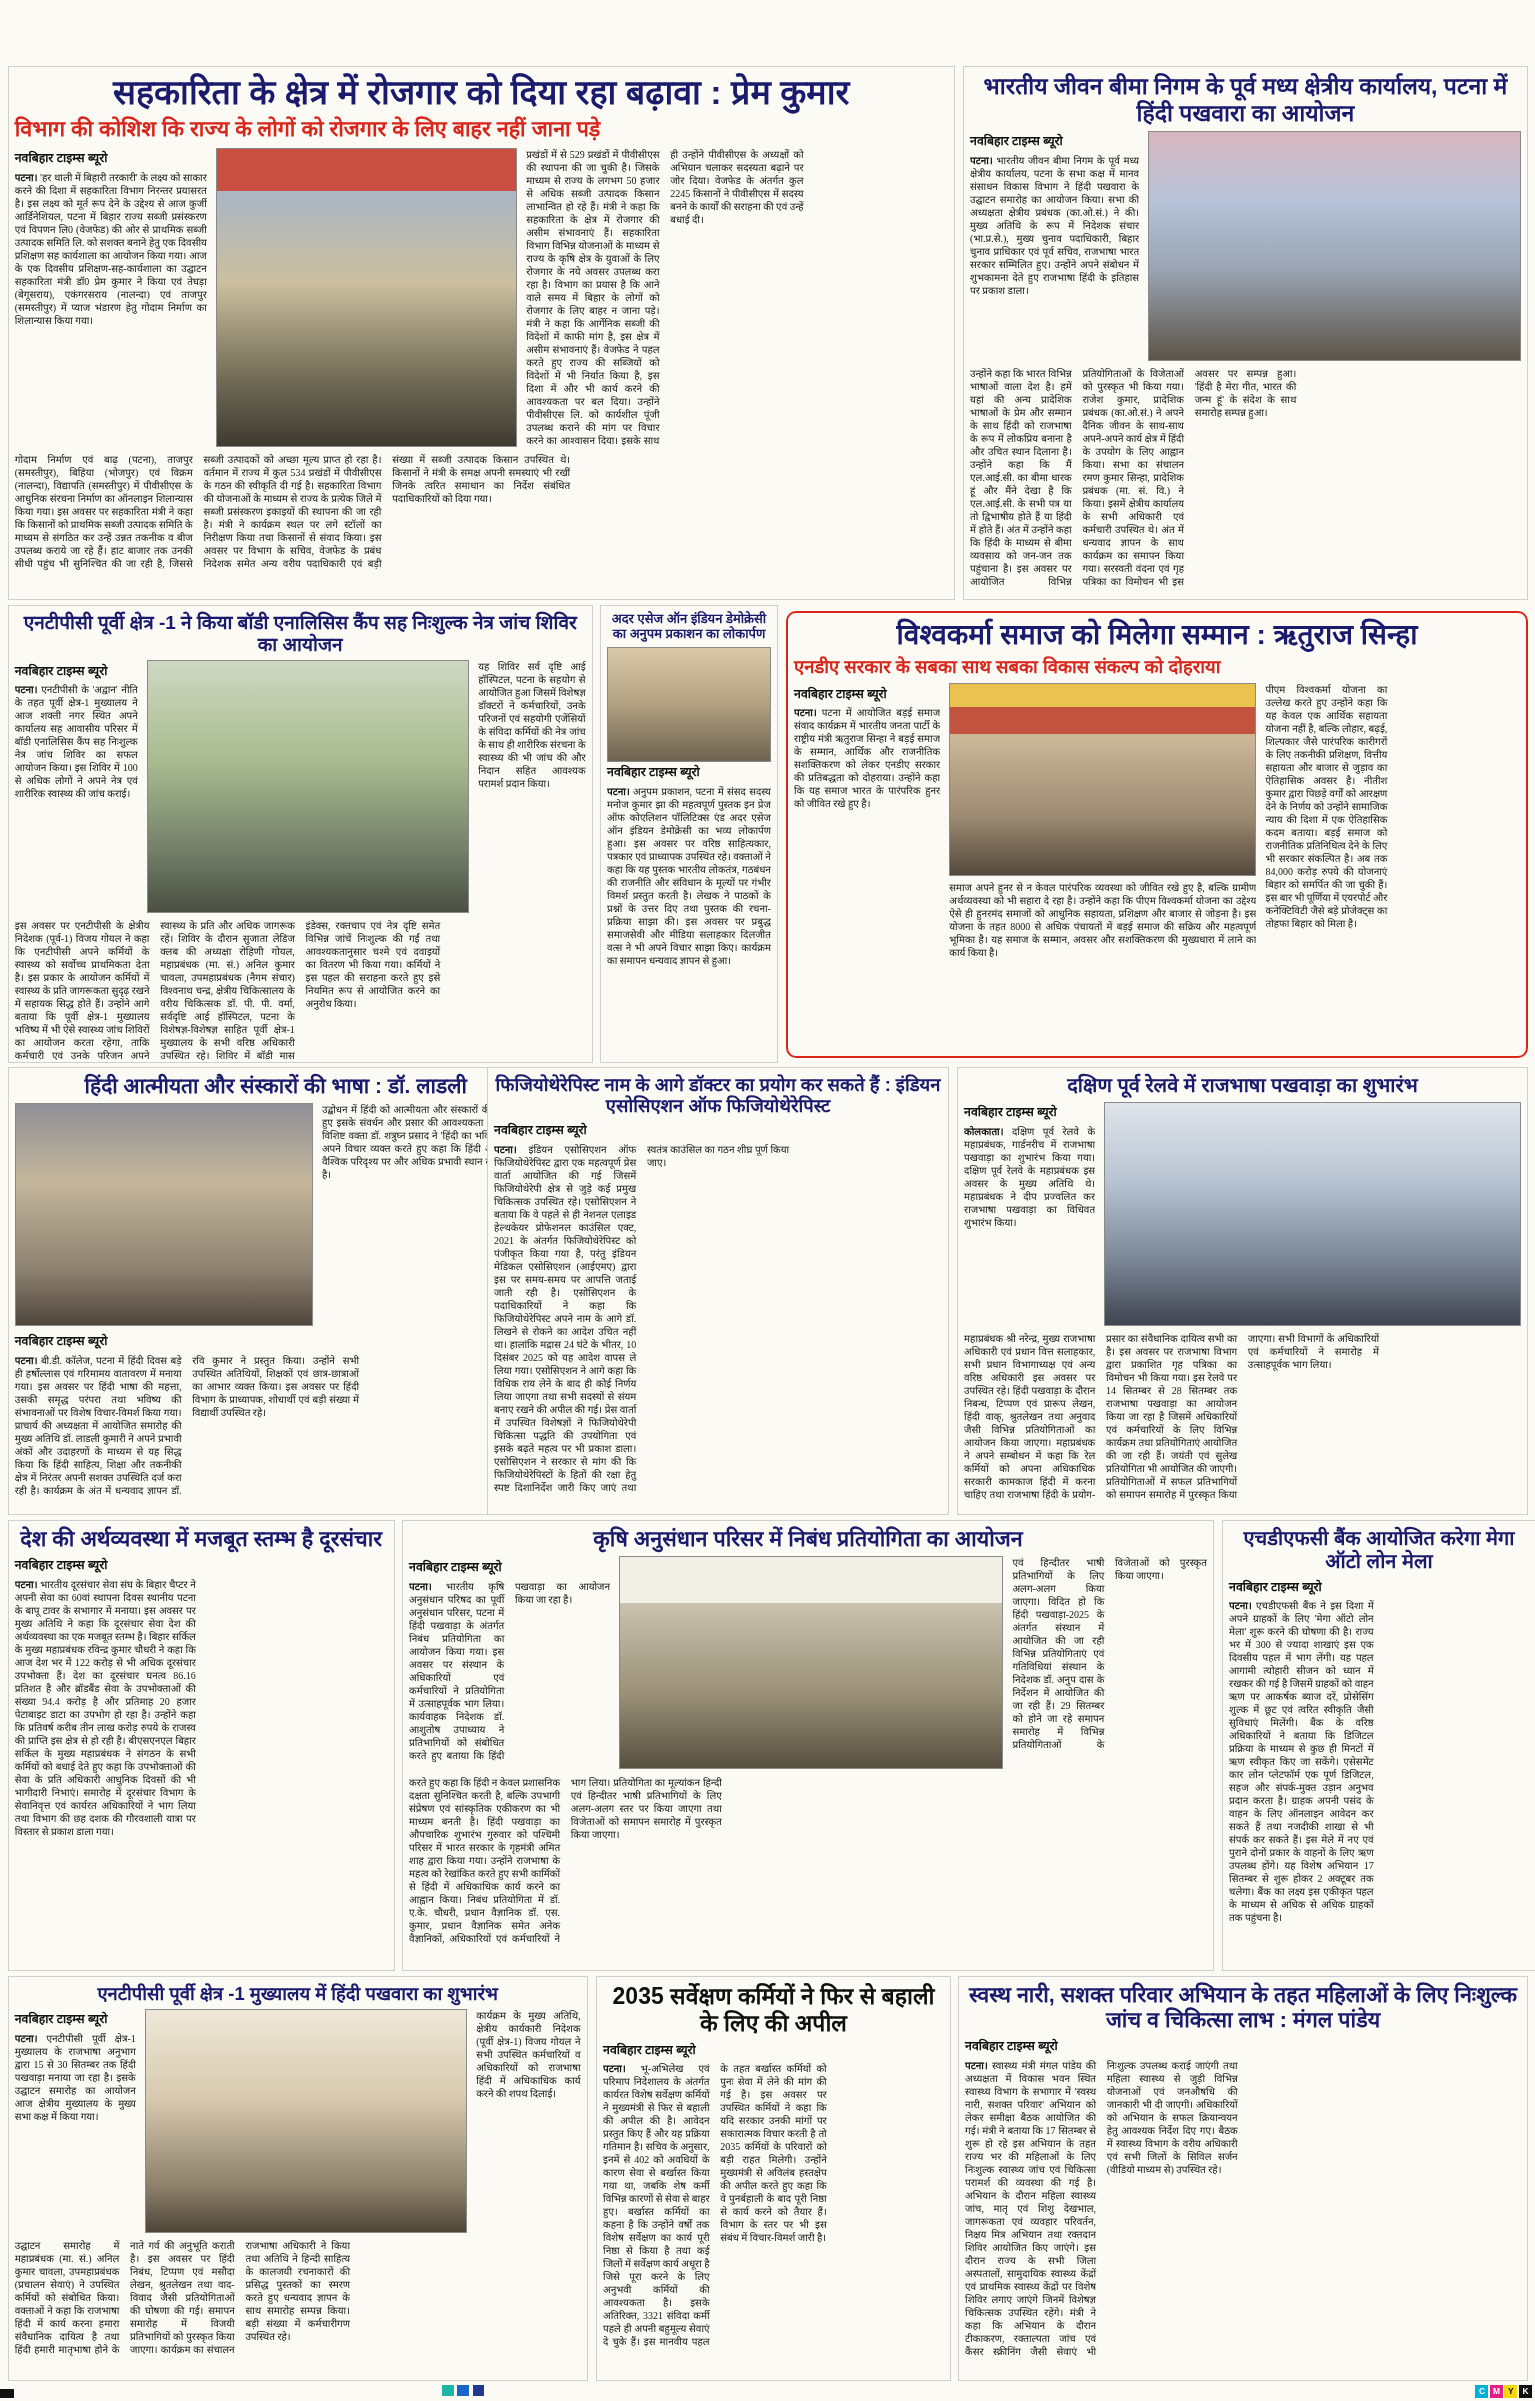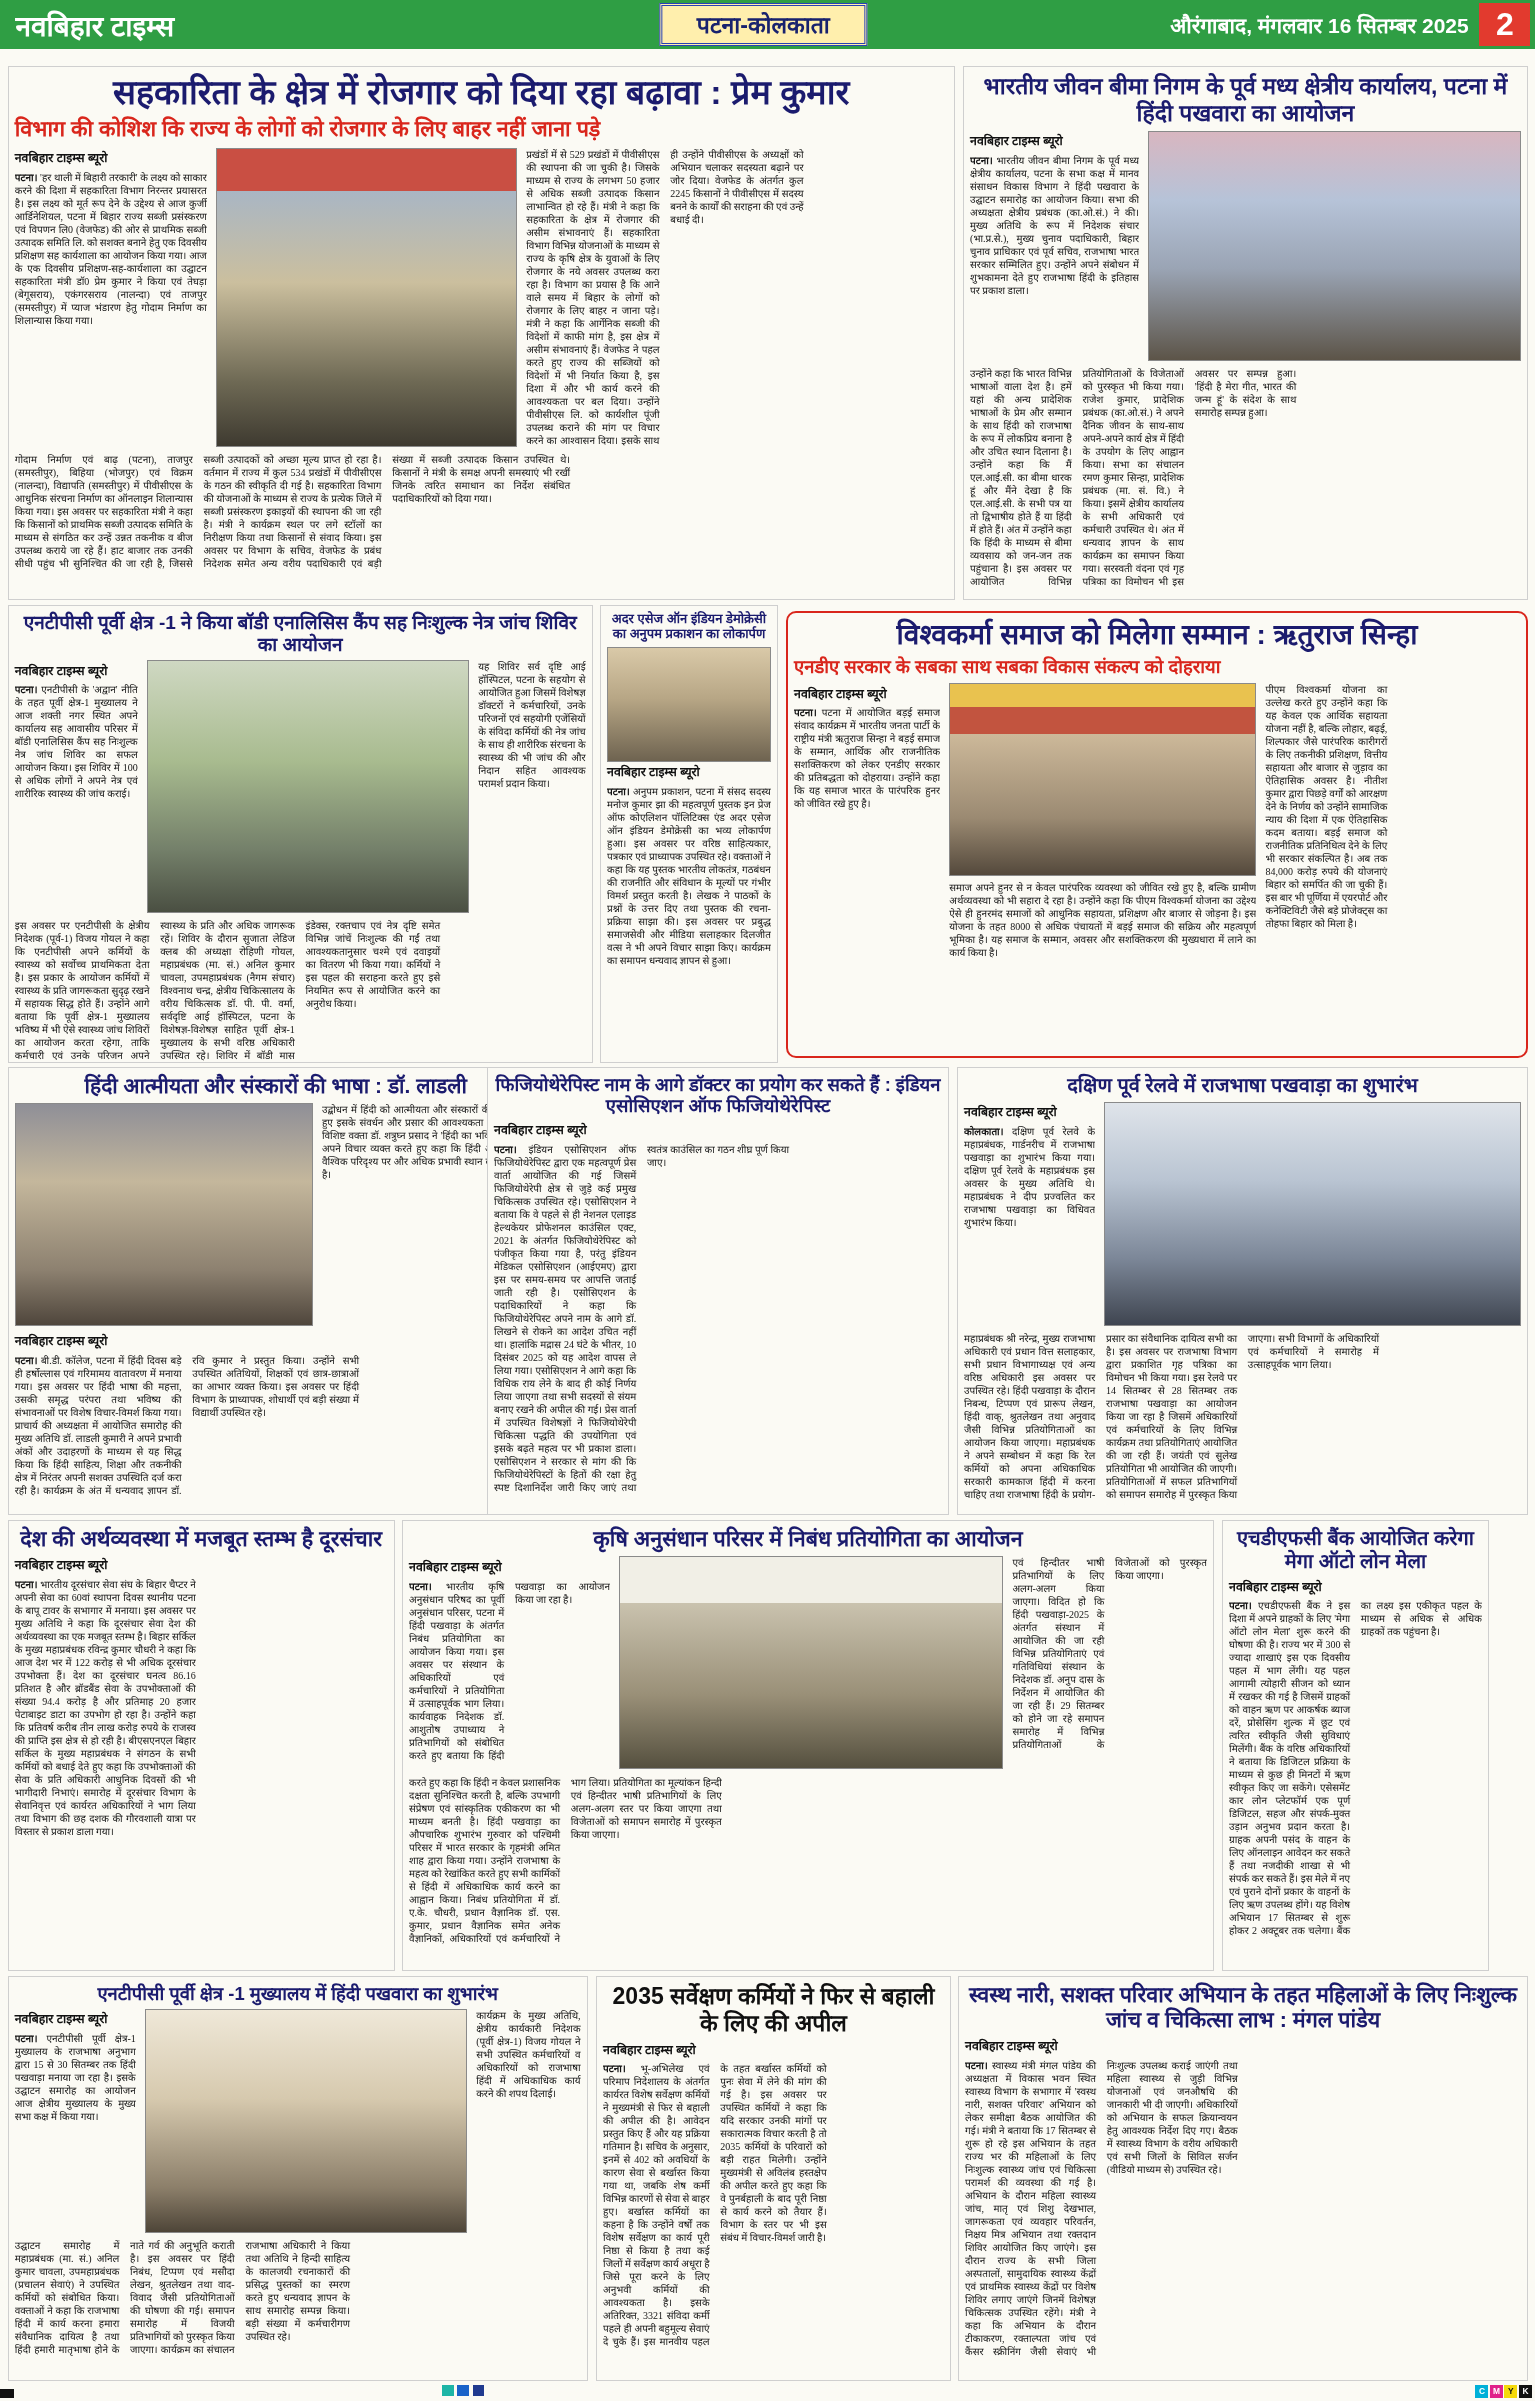--- a/index.html
+++ b/index.html
@@ -38,28 +38,20 @@
   .cmyk .c { background:#00b0d8; color:#fff; }
   .cmyk .m { background:#e0218a; color:#fff; }
   .cmyk .y { background:#f5d90a; color:#111; }
   .cmyk .k { background:#111; color:#fff; }
 </style>
 </head>
 <body>
 
 <div class="page">
 
-  <header class="masthead">
-    <div class="paper-name">नवबिहार टाइम्स</div>
-    <div class="edition-box">पटना-कोलकाता</div>
-    <div class="mast-right">
-      <div class="date-line">औरंगाबाद, मंगलवार 16 सितम्बर 2025</div>
-      <div class="page-number">2</div>
-    </div>
-  </header>
 
   <section class="article" style="left:7.7px;top:66px;width:947px;height:534px">
     <h1 class="hl" style="font-size:34px">सहकारिता के क्षेत्र में रोजगार को दिया रहा बढ़ावा : प्रेम कुमार</h1>
     <h2 class="sub" style="font-size:21.5px">विभाग की कोशिश कि राज्य के लोगों को रोजगार के लिए बाहर नहीं जाना पड़े</h2>
     <div class="row" style="height:299px">
       <div class="colblock" style="width:192px">
         <div class="byline">नवबिहार टाइम्स ब्यूरो</div>
         <p class="body"><span class="dl">पटना।</span> <span>'हर थाली में बिहारी तरकारी' के लक्ष्य को साकार करने की दिशा में सहकारिता विभाग निरन्तर प्रयासरत है। इस लक्ष्य को मूर्त रूप देने के उद्देश्य से आज कुर्जी आर्डिनेशियल, पटना में बिहार राज्य सब्जी प्रसंस्करण एवं विपणन लि0 (वेजफेड) की ओर से प्राथमिक सब्जी उत्पादक समिति लि. को सशक्त बनाने हेतु एक दिवसीय प्रशिक्षण सह कार्यशाला का आयोजन किया गया। आज के एक दिवसीय प्रशिक्षण-सह-कार्यशाला का उद्घाटन सहकारिता मंत्री डॉ0 प्रेम कुमार ने किया एवं तेघड़ा (बेगूसराय), एकंगरसराय (नालन्दा) एवं ताजपुर (समस्तीपुर) में प्याज भंडारण हेतु गोदाम निर्माण का शिलान्यास किया गया।</span></p>
       </div>
       <div class="photo" style="width:301px;background:linear-gradient(180deg,#c94f43 0,#c94f43 14%,#a9b6c4 14%,#cbbf9e 45%,#6f6a55 78%,#3e3a30 100%)"></div>
@@ -156,21 +148,21 @@
       <div class="colblock" style="width:201px">
         <div class="byline">नवबिहार टाइम्स ब्यूरो</div>
         <p class="cols" style="column-count:2;height:189px"><span class="dl">पटना।</span> <span>भारतीय कृषि अनुसंधान परिषद का पूर्वी अनुसंधान परिसर, पटना में हिंदी पखवाड़ा के अंतर्गत निबंध प्रतियोगिता का आयोजन किया गया। इस अवसर पर संस्थान के अधिकारियों एवं कर्मचारियों ने प्रतियोगिता में उत्साहपूर्वक भाग लिया। कार्यवाहक निदेशक डॉ. आशुतोष उपाध्याय ने प्रतिभागियों को संबोधित करते हुए बताया कि हिंदी पखवाड़ा का आयोजन किया जा रहा है।</span></p>
       </div>
       <div class="photo" style="width:384px;background:linear-gradient(180deg,#f1efe6 0,#f1efe6 22%,#c9c2ae 22%,#9a9078 65%,#55503f 100%)"></div>
       <div class="cols" style="column-count:2;flex:1;height:213px">एवं हिन्दीतर भाषी प्रतिभागियों के लिए अलग-अलग किया जाएगा। विदित हो कि हिंदी पखवाड़ा-2025 के अंतर्गत संस्थान में आयोजित की जा रही विभिन्न प्रतियोगिताएं एवं गतिविधियां संस्थान के निदेशक डॉ. अनुप दास के निर्देशन में आयोजित की जा रही हैं। 29 सितम्बर को होने जा रहे समापन समारोह में विभिन्न प्रतियोगिताओं के विजेताओं को पुरस्कृत किया जाएगा।</div>
     </div>
     <div class="cols" style="column-count:5;height:177px">करते हुए कहा कि हिंदी न केवल प्रशासनिक दक्षता सुनिश्चित करती है, बल्कि उपभागी संप्रेषण एवं सांस्कृतिक एकीकरण का भी माध्यम बनती है। हिंदी पखवाड़ा का औपचारिक शुभारंभ गुरुवार को पश्चिमी परिसर में भारत सरकार के गृहमंत्री अमित शाह द्वारा किया गया। उन्होंने राजभाषा के महत्व को रेखांकित करते हुए सभी कार्मिकों से हिंदी में अधिकाधिक कार्य करने का आह्वान किया। निबंध प्रतियोगिता में डॉ. ए.के. चौधरी, प्रधान वैज्ञानिक डॉ. एस. कुमार, प्रधान वैज्ञानिक समेत अनेक वैज्ञानिकों, अधिकारियों एवं कर्मचारियों ने भाग लिया। प्रतियोगिता का मूल्यांकन हिन्दी एवं हिन्दीतर भाषी प्रतिभागियों के लिए अलग-अलग स्तर पर किया जाएगा तथा विजेताओं को समापन समारोह में पुरस्कृत किया जाएगा।</div>
   </section>
 
-  <section class="article" style="left:1222px;top:1520px;width:267px;height:451px">
+  <section class="article" style="left:1222px;top:1520px;width:314px;height:451px">
     <h1 class="hl" style="font-size:20px">एचडीएफसी बैंक आयोजित करेगा मेगा ऑटो लोन मेला</h1>
     <div class="byline">नवबिहार टाइम्स ब्यूरो</div>
     <p class="cols" style="column-count:2;height:347px"><span class="dl">पटना।</span> <span>एचडीएफसी बैंक ने इस दिशा में अपने ग्राहकों के लिए 'मेगा ऑटो लोन मेला' शुरू करने की घोषणा की है। राज्य भर में 300 से ज्यादा शाखाएं इस एक दिवसीय पहल में भाग लेंगी। यह पहल आगामी त्योहारी सीजन को ध्यान में रखकर की गई है जिसमें ग्राहकों को वाहन ऋण पर आकर्षक ब्याज दरें, प्रोसेसिंग शुल्क में छूट एवं त्वरित स्वीकृति जैसी सुविधाएं मिलेंगी। बैंक के वरिष्ठ अधिकारियों ने बताया कि डिजिटल प्रक्रिया के माध्यम से कुछ ही मिनटों में ऋण स्वीकृत किए जा सकेंगे। एसेसमेंट कार लोन प्लेटफॉर्म एक पूर्ण डिजिटल, सहज और संपर्क-मुक्त उड़ान अनुभव प्रदान करता है। ग्राहक अपनी पसंद के वाहन के लिए ऑनलाइन आवेदन कर सकते हैं तथा नजदीकी शाखा से भी संपर्क कर सकते हैं। इस मेले में नए एवं पुराने दोनों प्रकार के वाहनों के लिए ऋण उपलब्ध होंगे। यह विशेष अभियान 17 सितम्बर से शुरू होकर 2 अक्टूबर तक चलेगा। बैंक का लक्ष्य इस एकीकृत पहल के माध्यम से अधिक से अधिक ग्राहकों तक पहुंचना है।</span></p>
   </section>
 
   <section class="article" style="left:7.7px;top:1976px;width:580px;height:405px">
     <h1 class="hl" style="font-size:18.4px">एनटीपीसी पूर्वी क्षेत्र -1 मुख्यालय में हिंदी पखवारा का शुभारंभ</h1>
     <div class="row" style="height:224px">
       <div class="colblock" style="width:121px">
         <div class="byline">नवबिहार टाइम्स ब्यूरो</div>

